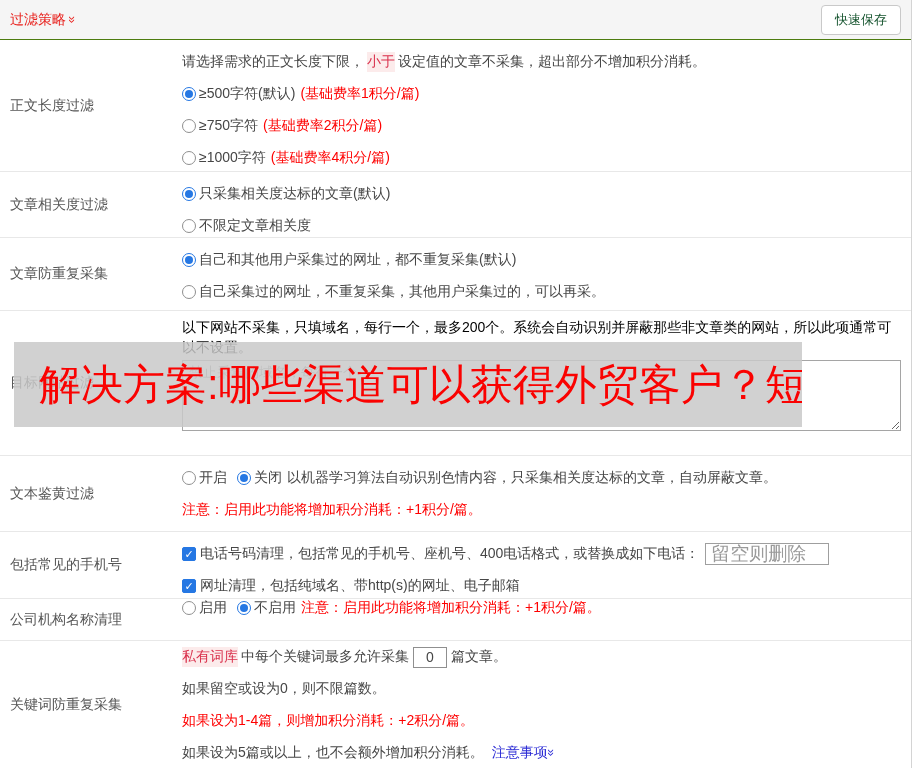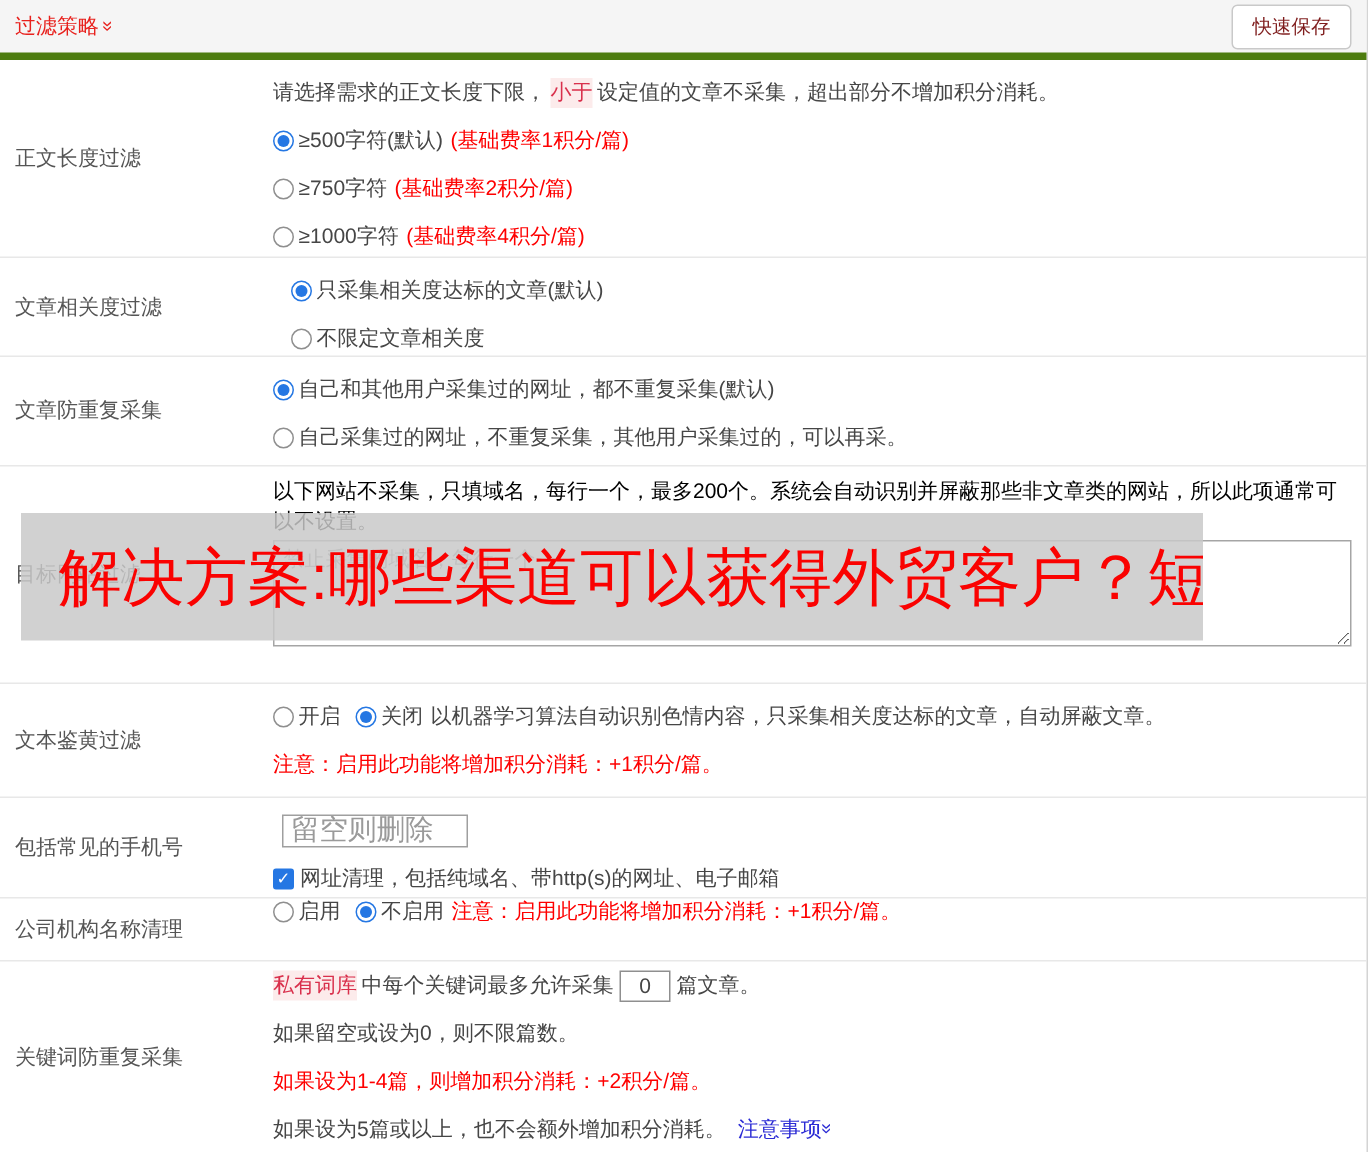--- a/index.html
+++ b/index.html
@@ -7,45 +7,45 @@
   body {
     width:912px; height:768px;
     font-family:"Liberation Sans","DejaVu Sans",sans-serif;
     font-size:14px; color:#464646;
     position:relative; overflow:hidden;
   }
   .page { width:912px; height:768px; border-right:1px solid #d4d4d4; background:#fff; }
 
   
   .hdr {
-    height:40px; background:#f5f5f5; border-bottom:5px solid #4d7c0f;
+    height:40px; background:#f5f5f5; border-bottom:1px solid #4d7c0f;
     display:flex; align-items:center; justify-content:space-between;
     padding:0 10px;
   }
   .hdr-title { color:var(--title_red); font-size:14px; cursor:pointer; display:flex; align-items:center; gap:3px; }
   .chev { display:inline-block; transform:rotate(90deg); font-size:13px; line-height:1; }
   .chev.red { color:var(--title_red); }
   .chev.blue { color:var(--link_blue); }
   .save-btn {
     background:#fff; border:1px solid #c9c9c9; border-radius:4px;
-    padding:5px 13px; font-size:13px; color:#7f1d1d; cursor:pointer;
+    padding:5px 13px; font-size:13px; color:#14532d; cursor:pointer;
     font-family:inherit;
   }
 
   
   .row { display:flex; border-bottom:1px solid #e8e8e8; position:relative; }
   .row:last-child { border-bottom:none; }
   .lbl {
     width:182px; flex:none; padding-left:10px;
     display:flex; align-items:center; color:#555;
   }
   .cnt { flex:1; padding-top:6px; padding-right:8px; }
   .cl { height:32px; display:flex; align-items:center; white-space:nowrap; }
 
-  .r1 { height:132px; } .r2 { height:66px;gap:12px; } .r3 { height:73px; }
+  .r1 { height:132px; } .r2 { height:66px; } .r3 { height:73px; }
   .r4 { height:145px; } .r5 { height:76px; } .r6 { height:67px; }
   .r7 { height:42px; } .r8 { height:127px; }
   .r7 .cnt { padding-top:0; display:flex; align-items:flex-start; }
   .r8 .cnt { padding-top:0; }
 
   .note { color:var(--note_red); }
   .sp { margin-left:5px; }
   .badge {
     background:var(--badge_bg); color:var(--badge_red);
     padding:1px 0; margin:4px 3px;
@@ -213,20 +213,24 @@
       <div class="cl">
           <span class="note">注意：启用此功能将增加积分消耗：+1积分/篇。</span>
         </div>
     </div>
   </div>
 
   <div class="row r6">
     <div class="lbl">包括常见的手机号</div>
     <div class="cnt">
       <div class="cl">
+        <label class="opt">
+          <span class="checkbox checked"></span>
+          <span>电话号码清理，包括常见的手机号、座机号、400电话格式，或替换成如下电话：</span>
+        </label>
         <input class="txt-input" type="text" placeholder="留空则删除" style="">
       </div>
       <div class="cl">
         <label class="opt">
           <span class="checkbox checked"></span>
           <span>网址清理，包括纯域名、带http(s)的网址、电子邮箱</span>
         </label>
       </div>
     </div>
   </div>

